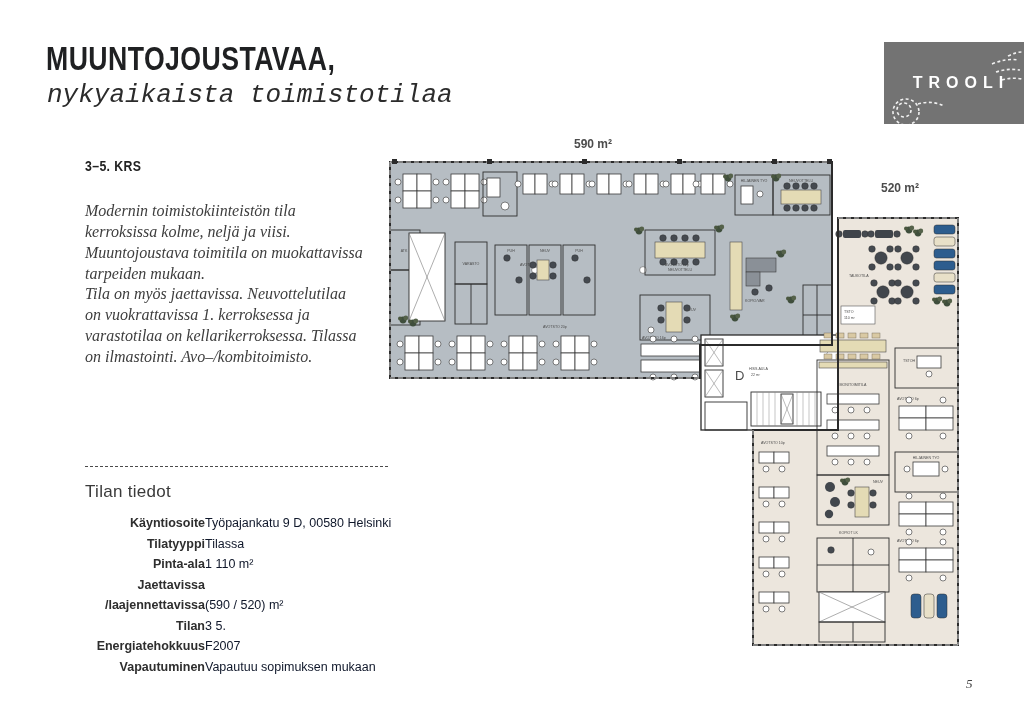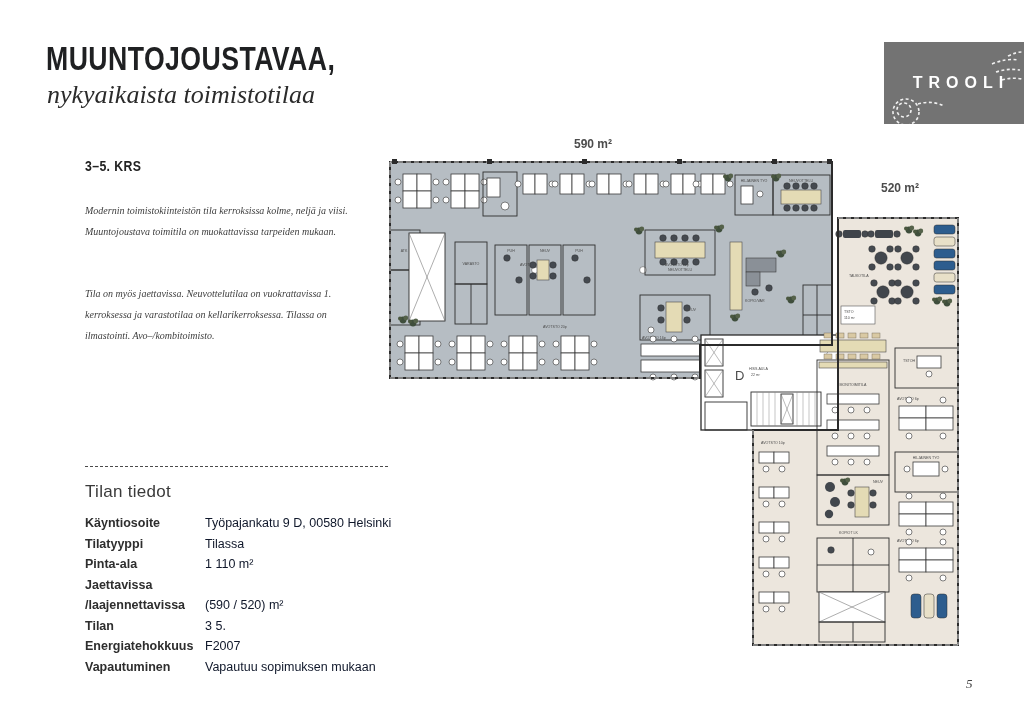--- a/index.html
+++ b/index.html
@@ -3,33 +3,33 @@
 <meta charset="utf-8">
 <style>
   html,body{margin:0;padding:0;}
   body{width:1024px;height:724px;position:relative;background:#fff;overflow:hidden;
        font-family:"Liberation Sans",sans-serif;color:#333;}
   .abs{position:absolute;}
 
   
   .title-bold{left:46px;top:40px;font-weight:bold;font-size:31px;color:#1f2022;
               letter-spacing:.5px;transform:scale(.86,1.08);transform-origin:left top;white-space:nowrap;}
-  .title-italic{left:47px;top:80px;font-family:Liberation Serif, serif;font-style:italic;
+  .title-italic{left:47px;top:80px;font-family:Liberation Mono, monospace;font-style:italic;
                 font-size:26px;color:#2b2b2b;white-space:nowrap;}
   .krs{left:85px;top:157px;font-weight:bold;font-size:14px;color:#222;
        transform:scale(.88,1.05);transform-origin:left top;letter-spacing:.4px;}
 
   .para{left:85px;width:278px;font-family:"Liberation Serif",serif;font-style:italic;
-        font-size:10px;line-height:21px;color:#3d3d3d;}
+        font-size:16px;line-height:21px;color:#3d3d3d;}
   .p1{top:200px;} .p2{top:283px;}
 
   .divider{left:85px;top:466px;width:303px;border-top:1.6px dashed #4a4a4a;height:0;}
 
   .tt-head{left:85px;top:482px;font-size:17px;color:#3a3a3a;letter-spacing:.3px;}
-  .details{left:85px;top:513px;width:330px;font-size:12.5px;line-height:20.5px;}
+  .details{left:85px;top:513px;width:330px;font-size:12.5px;line-height:20.5px;text-align:right;}
   .drow{display:flex;}
   .dlabel{width:120px;font-weight:bold;color:#2e2e2e;flex:0 0 120px;}
   .dvalue{color:#0f172a;}
 
   
   .logo{left:884px;top:42px;width:140px;height:82px;background:#737373;
         display:flex;align-items:center;justify-content:center;}
   .logo-text{color:#fff;font-weight:bold;font-size:16px;letter-spacing:6px;
              padding-left:14px;position:relative;z-index:2;}
   .logo svg{position:absolute;left:0;top:0;}

